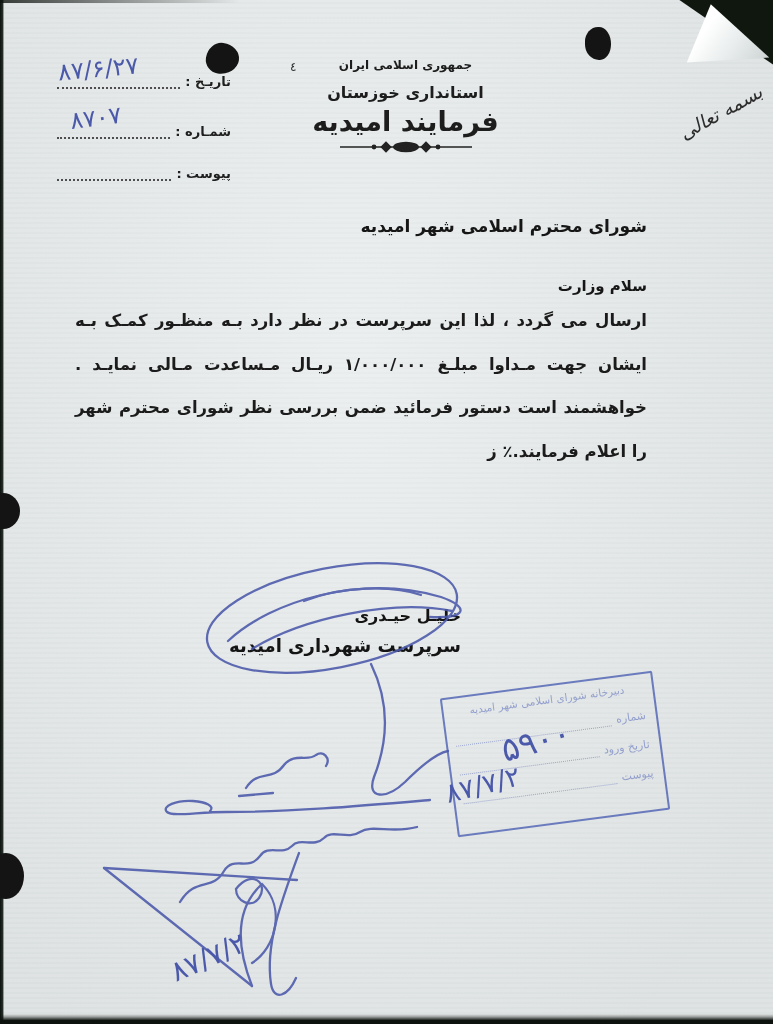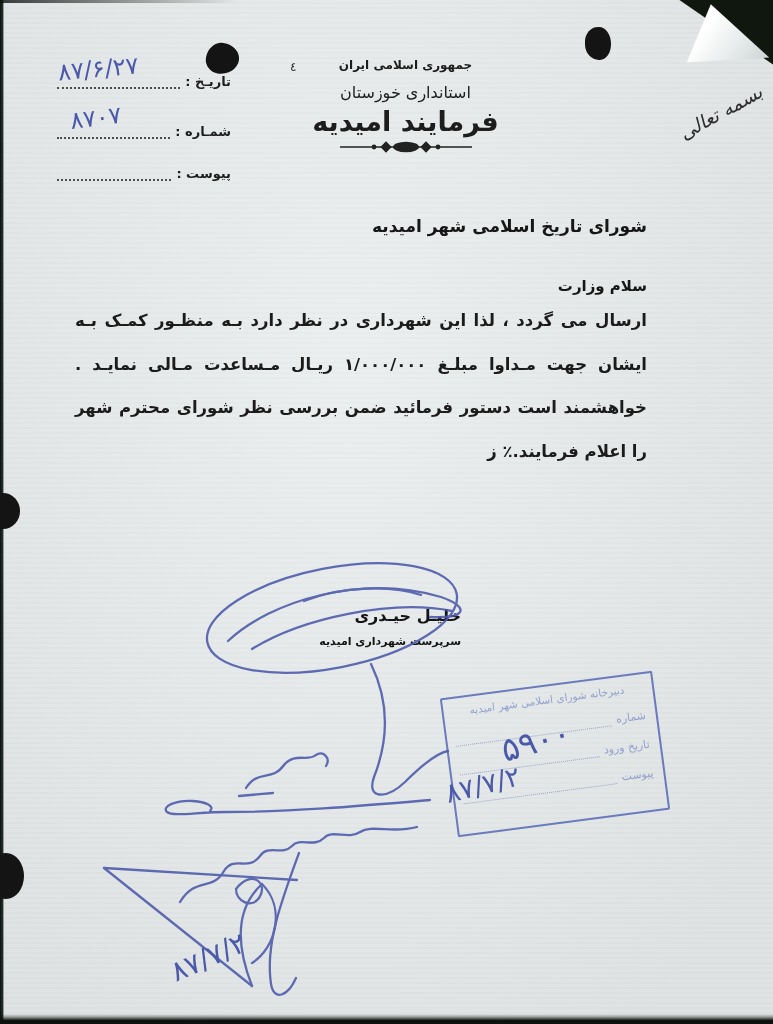--- a/index.html
+++ b/index.html
@@ -36,21 +36,21 @@
   .blob { position:absolute; background:#141414; }
   .blob1 { left:206px; top:43px;  width:33px; height:31px; border-radius:46% 54% 58% 42%/55% 48% 52% 45%; transform:rotate(8deg); }
   .blob2 { left:585px; top:27px;  width:26px; height:33px; border-radius:52% 48% 44% 56%/46% 54% 50% 50%; }
   .blob3 { left:-14px; top:493px; width:34px; height:36px; border-radius:50%; }
   .blob4 { left:-12px; top:853px; width:36px; height:46px; border-radius:50%; }
 
   
   .letterhead { position:absolute; left:268px; top:58px; width:275px; text-align:center; color:#1d1d1d; }
   .lh-country  { font-size:12px; font-weight:700; letter-spacing:1px; }
   .lh-ministry { font-size:16px; font-weight:700; margin-top:13px; }
-  .lh-province { font-size:16px; font-weight:400; margin-top:11px; }
+  .lh-province { font-size:16px; font-weight:700; margin-top:11px; }
   .lh-city     { font-size:27px; font-weight:700; margin-top:4px; }
   .lh-divider  { margin-top:2px; }
   .stray-mark  { position:absolute; left:290px; top:60px; font-size:12px; color:#333; }
 
   .bismillah {
     position:absolute; left:648px; top:108px; width:120px;
     font-size:19px; font-weight:500; font-style:italic; color:#2c2c2c;
     transform:rotate(-29deg); letter-spacing:-1px; direction:rtl;
   }
 
@@ -69,21 +69,21 @@
   .salutation { position:absolute; right:126px; top:277px; font-size:15px; font-weight:700; color:#161616; direction:rtl; }
 
   .body-par { position:absolute; left:75px; right:126px; top:311px; direction:rtl; color:#1b1b1b; }
   .bline { font-size:16.5px; font-weight:700; height:43.5px; text-align:justify; text-align-last:justify; overflow:visible; }
   .bline.first { padding-right:42px; }
   .bline.last  { text-align-last:right; }
 
   
   .sig-block { position:absolute; right:312px; top:606px; text-align:right; direction:rtl; color:#141414; }
   .sig-name  { font-size:16px; font-weight:700; }
-  .sig-title { font-size:11px; font-weight:700; margin-top:10px; }
+  .sig-title { font-size:18px; font-weight:700; margin-top:10px; }
 
   
   .stamp {
     position:absolute; left:448px; top:684px; width:214px; height:140px;
     transform:rotate(-7.5deg);
     border:2px solid rgba(72,92,178,0.78); border-radius:2px;
     direction:rtl; padding:7px 10px 5px 8px; color:rgba(82,102,185,0.55);
   }
   .stamp-title { font-size:10.5px; text-align:center; white-space:nowrap; letter-spacing:0.5px; }
   .stamp-row { display:flex; direction:rtl; align-items:flex-end; font-size:11px; margin-top:16px; }
@@ -133,25 +133,25 @@
     <span class="lbl">شمـاره :</span>
     <span class="dotline"></span>
   </div>
   <div class="meta-row row-attach">
     <span class="lbl">پیوست :</span>
     <span class="dotline"></span>
   </div>
   <div class="hand hw-date">۸۷/۶/۲۷</div>
   <div class="hand hw-number">۸۷۰۷</div>
 
-  <div class="recipient">شورای تاریخ اسلامی شهر امیدیه</div>
+  <div class="recipient">شورای محترم اسلامی شهر امیدیه</div>
   <div class="salutation">سلام وزارت</div>
 
   <div class="body-par">
-    <div class="bline">ارسال می گردد ، لذا این شهرداری در نظر دارد بـه منظـور کمـک بـه</div>
+    <div class="bline">ارسال می گردد ، لذا این سرپرست در نظر دارد بـه منظـور کمـک بـه</div>
     <div class="bline">ایشان جهت مـداوا مبلـغ ۱/۰۰۰/۰۰۰ ریـال مـساعدت مـالی نمایـد .</div>
     <div class="bline">خواهشمند است دستور فرمائید ضمن بررسی نظر شورای محترم شهر</div>
     <div class="bline last">را اعلام فرمایند.٪ ز</div>
   </div>
 
   <div class="sig-block">
     <div class="sig-name">خلیـل حیـدری</div>
     <div class="sig-title">سرپرست شهرداری امیدیه</div>
   </div>
 

